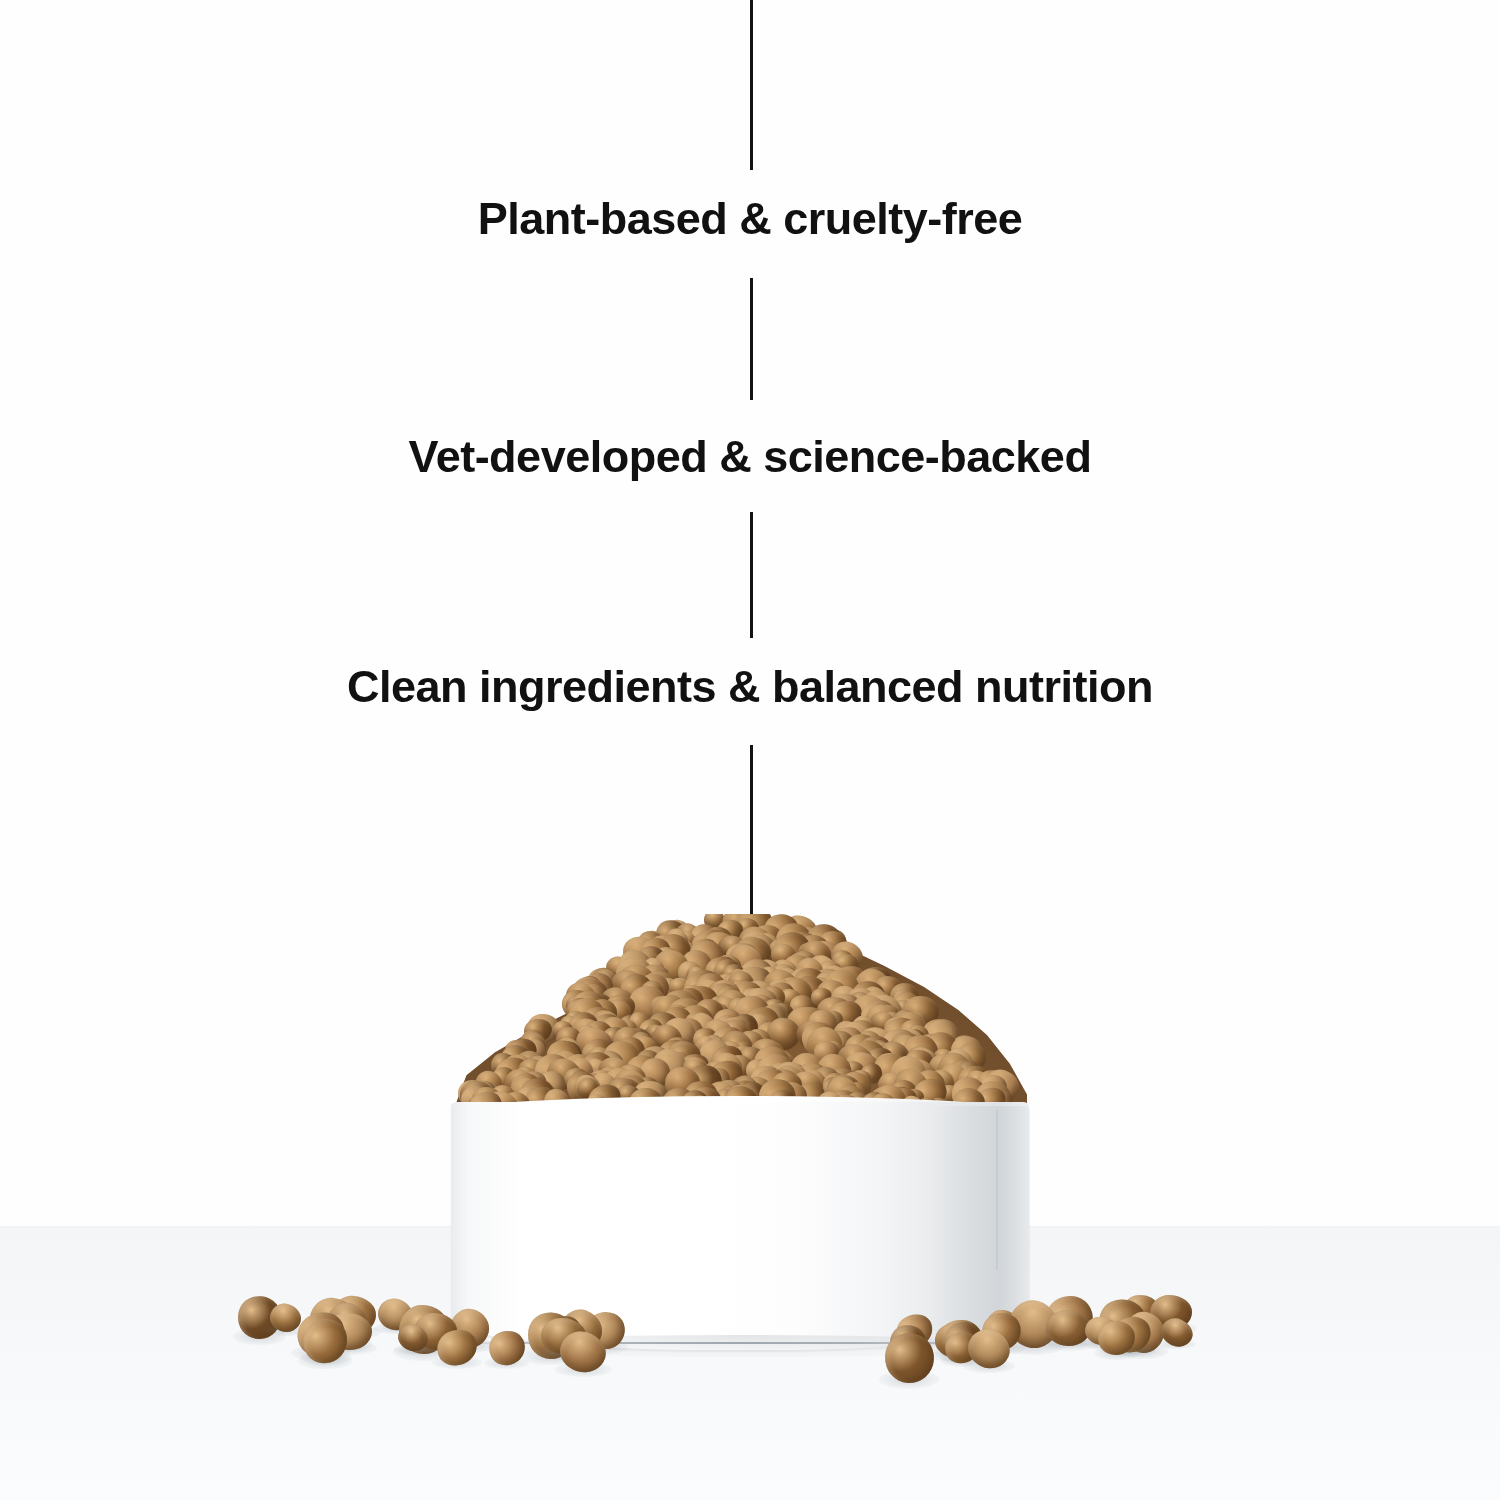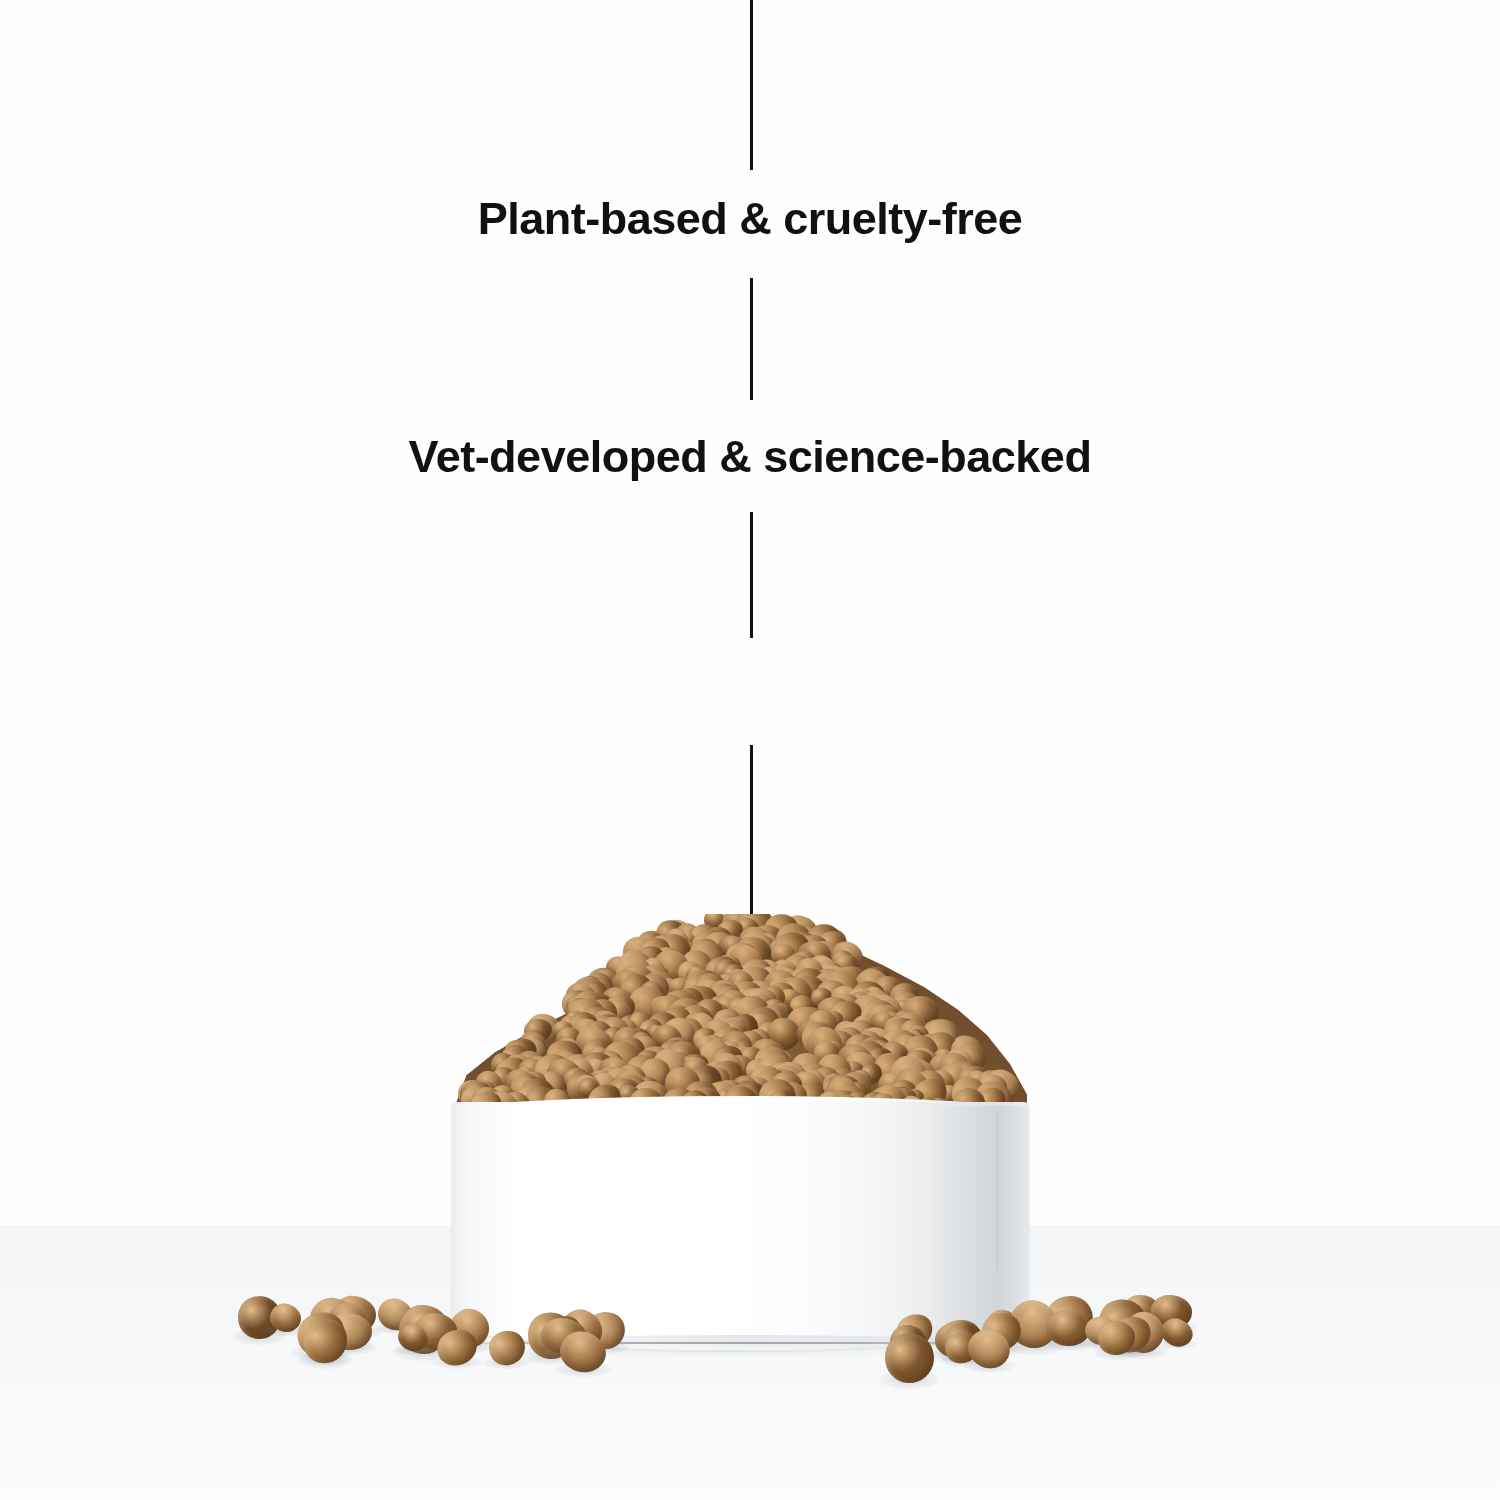--- a/index.html
+++ b/index.html
@@ -195,20 +195,21 @@
   <div class="bg-surface"></div>
   <div class="surface-edge"></div>
 
   <div class="connector" id="connector-0"></div>
   <div class="connector" id="connector-1"></div>
   <div class="connector" id="connector-2"></div>
   <div class="connector" id="connector-3"></div>
 
   <div class="headline" id="headline-1">Plant-based &amp; cruelty-free</div>
   <div class="headline" id="headline-2">Vet-developed &amp; science-backed</div>
+  <div class="headline" id="headline-3">Clean ingredients &amp; balanced nutrition</div>
 
   <div id="photo">
 
     <div class="pile">
       <div class="pile-mound"></div>
       <div id="kibble-layer">
           <div class="kib" style="left:248.7px;top:-3.7px;width:20.8px;height:19.9px;background:radial-gradient(circle at 34% 30%, #d9ae78 0%, #936a3b 48%, #5e3f20 100%);transform:rotate(15.1deg);"></div>
           <div class="kib" style="left:297.0px;top:-1.7px;width:20.3px;height:18.5px;background:radial-gradient(circle at 34% 30%, #d9ae78 0%, #8d6235 48%, #5e3f20 100%);transform:rotate(-6.8deg);"></div>
           <div class="kib" style="left:276.1px;top:-2.1px;width:23.5px;height:22.9px;background:radial-gradient(circle at 34% 30%, #d9ae78 0%, #9e7342 48%, #5e3f20 100%);transform:rotate(20.3deg);"></div>
           <div class="kib" style="left:266.8px;top:-7.0px;width:35.4px;height:33.3px;background:radial-gradient(circle at 34% 30%, #d9ae78 0%, #875e33 48%, #5e3f20 100%);transform:rotate(-0.2deg);"></div>

